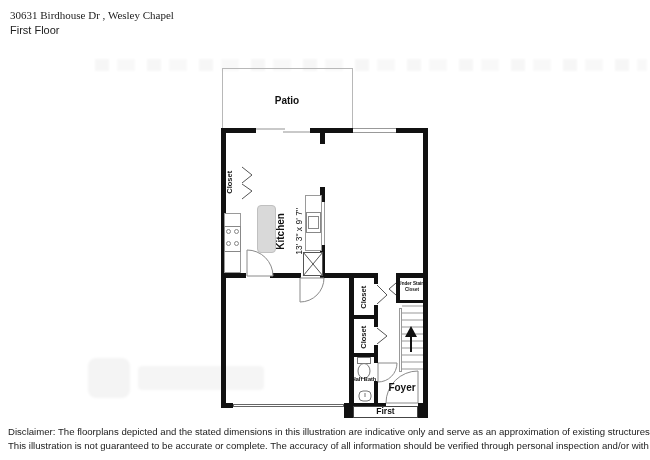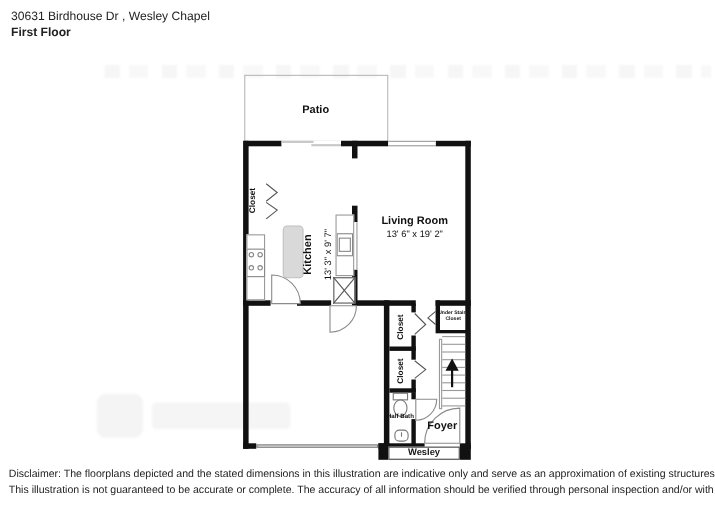--- a/index.html
+++ b/index.html
@@ -23,22 +23,22 @@
     background:repeating-linear-gradient(90deg,rgba(0,0,0,0.07) 0 14px,rgba(0,0,0,0) 14px 22px,rgba(0,0,0,0.05) 22px 40px,rgba(0,0,0,0) 40px 52px);}
   .wm-logo{position:absolute;left:88px;top:358px;width:42px;height:40px;border-radius:8px;background:rgba(0,0,0,0.045);filter:blur(1px);}
   .wm-text{position:absolute;left:138px;top:366px;width:126px;height:24px;border-radius:4px;background:rgba(0,0,0,0.04);filter:blur(1px);}
   svg.layer{position:absolute;left:0;top:0;}
 </style>
 </head>
 <body>
 
 <div id="canvas">
 
-  <div class="hdr" style="left:10px;top:9px;">30631 Birdhouse Dr , Wesley Chapel</div>
-  <div class="hdr" style="left:10px;top:24px;font-weight:bold;">First Floor</div>
+  <div class="hdr" style="left:10px;top:9px;font-family:Liberation Serif, serif;">30631 Birdhouse Dr , Wesley Chapel</div>
+  <div class="hdr" style="left:10px;top:24px;">First Floor</div>
 
   <div class="wm-band"></div>
   <div class="wm-logo"></div>
   <div class="wm-text"></div>
 
   <div class="abs" style="left:222px;top:68px;width:131px;height:61px;border:1px solid #b8b8b8;box-sizing:border-box;"></div>
 
   <div class="w" style="left:222px;top:128px;width:34px;height:5px;"></div>
   <div class="w" style="left:310px;top:128px;width:43px;height:5px;"></div>
   <div class="w" style="left:396px;top:128px;width:32px;height:5px;"></div>
@@ -154,42 +154,38 @@
   </svg>
 
   <div class="lbl bold" style="left:252px;top:95px;width:70px;">Patio</div>
 
 
   <div class="lbl vert" style="left:268px;top:196px;width:40px;height:70px;">
     <span><span class="bold">Kitchen</span><br>
     <span class="dims">13' 3" x 9' 7"</span></span>
   </div>
 
-  <div class="lbl" style="left:332px;top:196px;width:90px;">
-    <div class="bold">Living Room</div>
-    <div class="dims">13' 6" x 19' 2"</div>
-  </div>
 
 
   <div class="lbl vert" style="left:222px;top:164px;width:16px;height:36px;font-size:7.5px;font-weight:bold;">
       <span>Closet</span>
     </div>
 
   <div class="lbl vert" style="left:356px;top:280px;width:16px;height:34px;font-size:7.5px;font-weight:bold;">
       <span>Closet</span>
     </div>
 
   <div class="lbl vert" style="left:356px;top:321px;width:16px;height:32px;font-size:7.5px;font-weight:bold;">
       <span>Closet</span>
     </div>
 
   <div class="lbl" style="left:398px;top:281px;width:28px;font-size:4.6px;font-weight:bold;line-height:1.2;">Under Stairs Closet</div>
 
   <div class="lbl" style="left:350px;top:376px;width:28px;font-size:5.6px;font-weight:bold;">Half Bath</div>
 
   <div class="lbl bold" style="left:382px;top:382px;width:40px;">Foyer</div>
 
-  <div class="lbl" style="left:353px;top:407px;width:65px;font-size:8.5px;font-weight:bold;">Wesley</div>
+  <div class="lbl" style="left:353px;top:407px;width:65px;font-size:8.5px;font-weight:bold;">First</div>
 
   <div class="disc" style="left:8px;top:426px;">Disclaimer: The floorplans depicted and the stated dimensions in this illustration are indicative only and serve as an approximation of existing structures and features.</div>
   <div class="disc" style="left:8px;top:440px;">This illustration is not guaranteed to be accurate or complete. The accuracy of all information should be verified through personal inspection and/or with appropriate professionals.</div>
 
 </div>
 
 </body></html>

